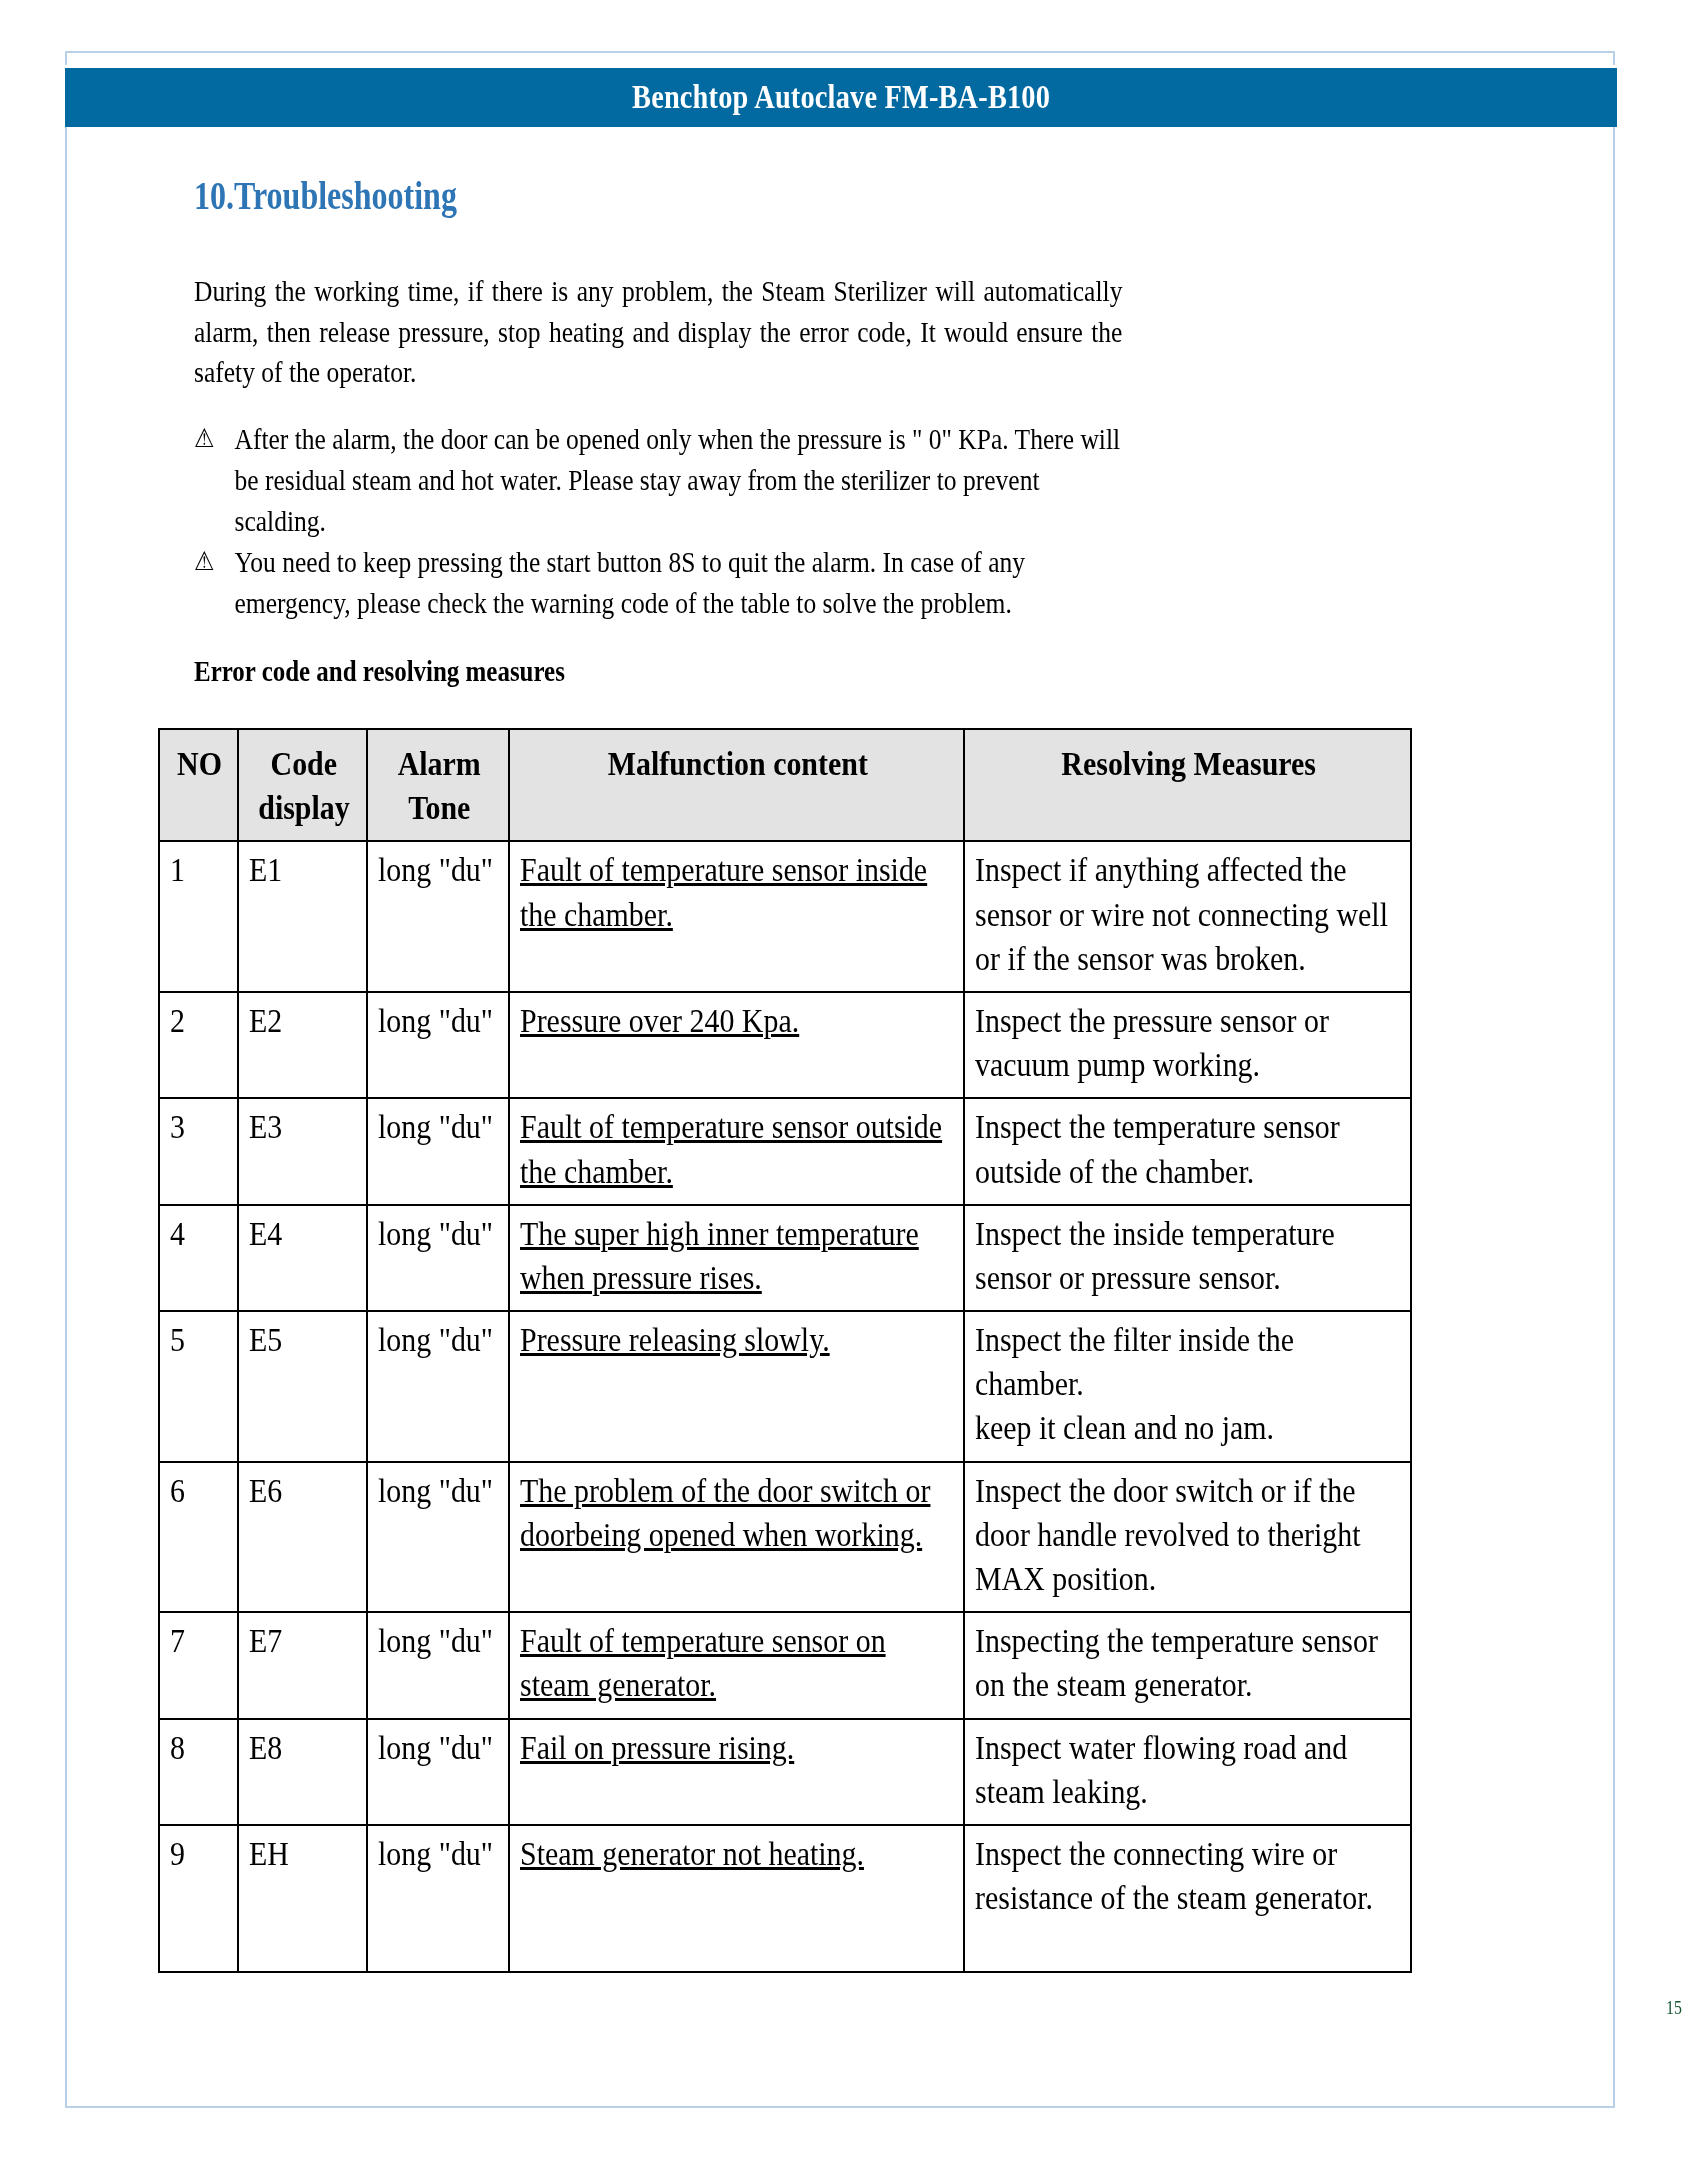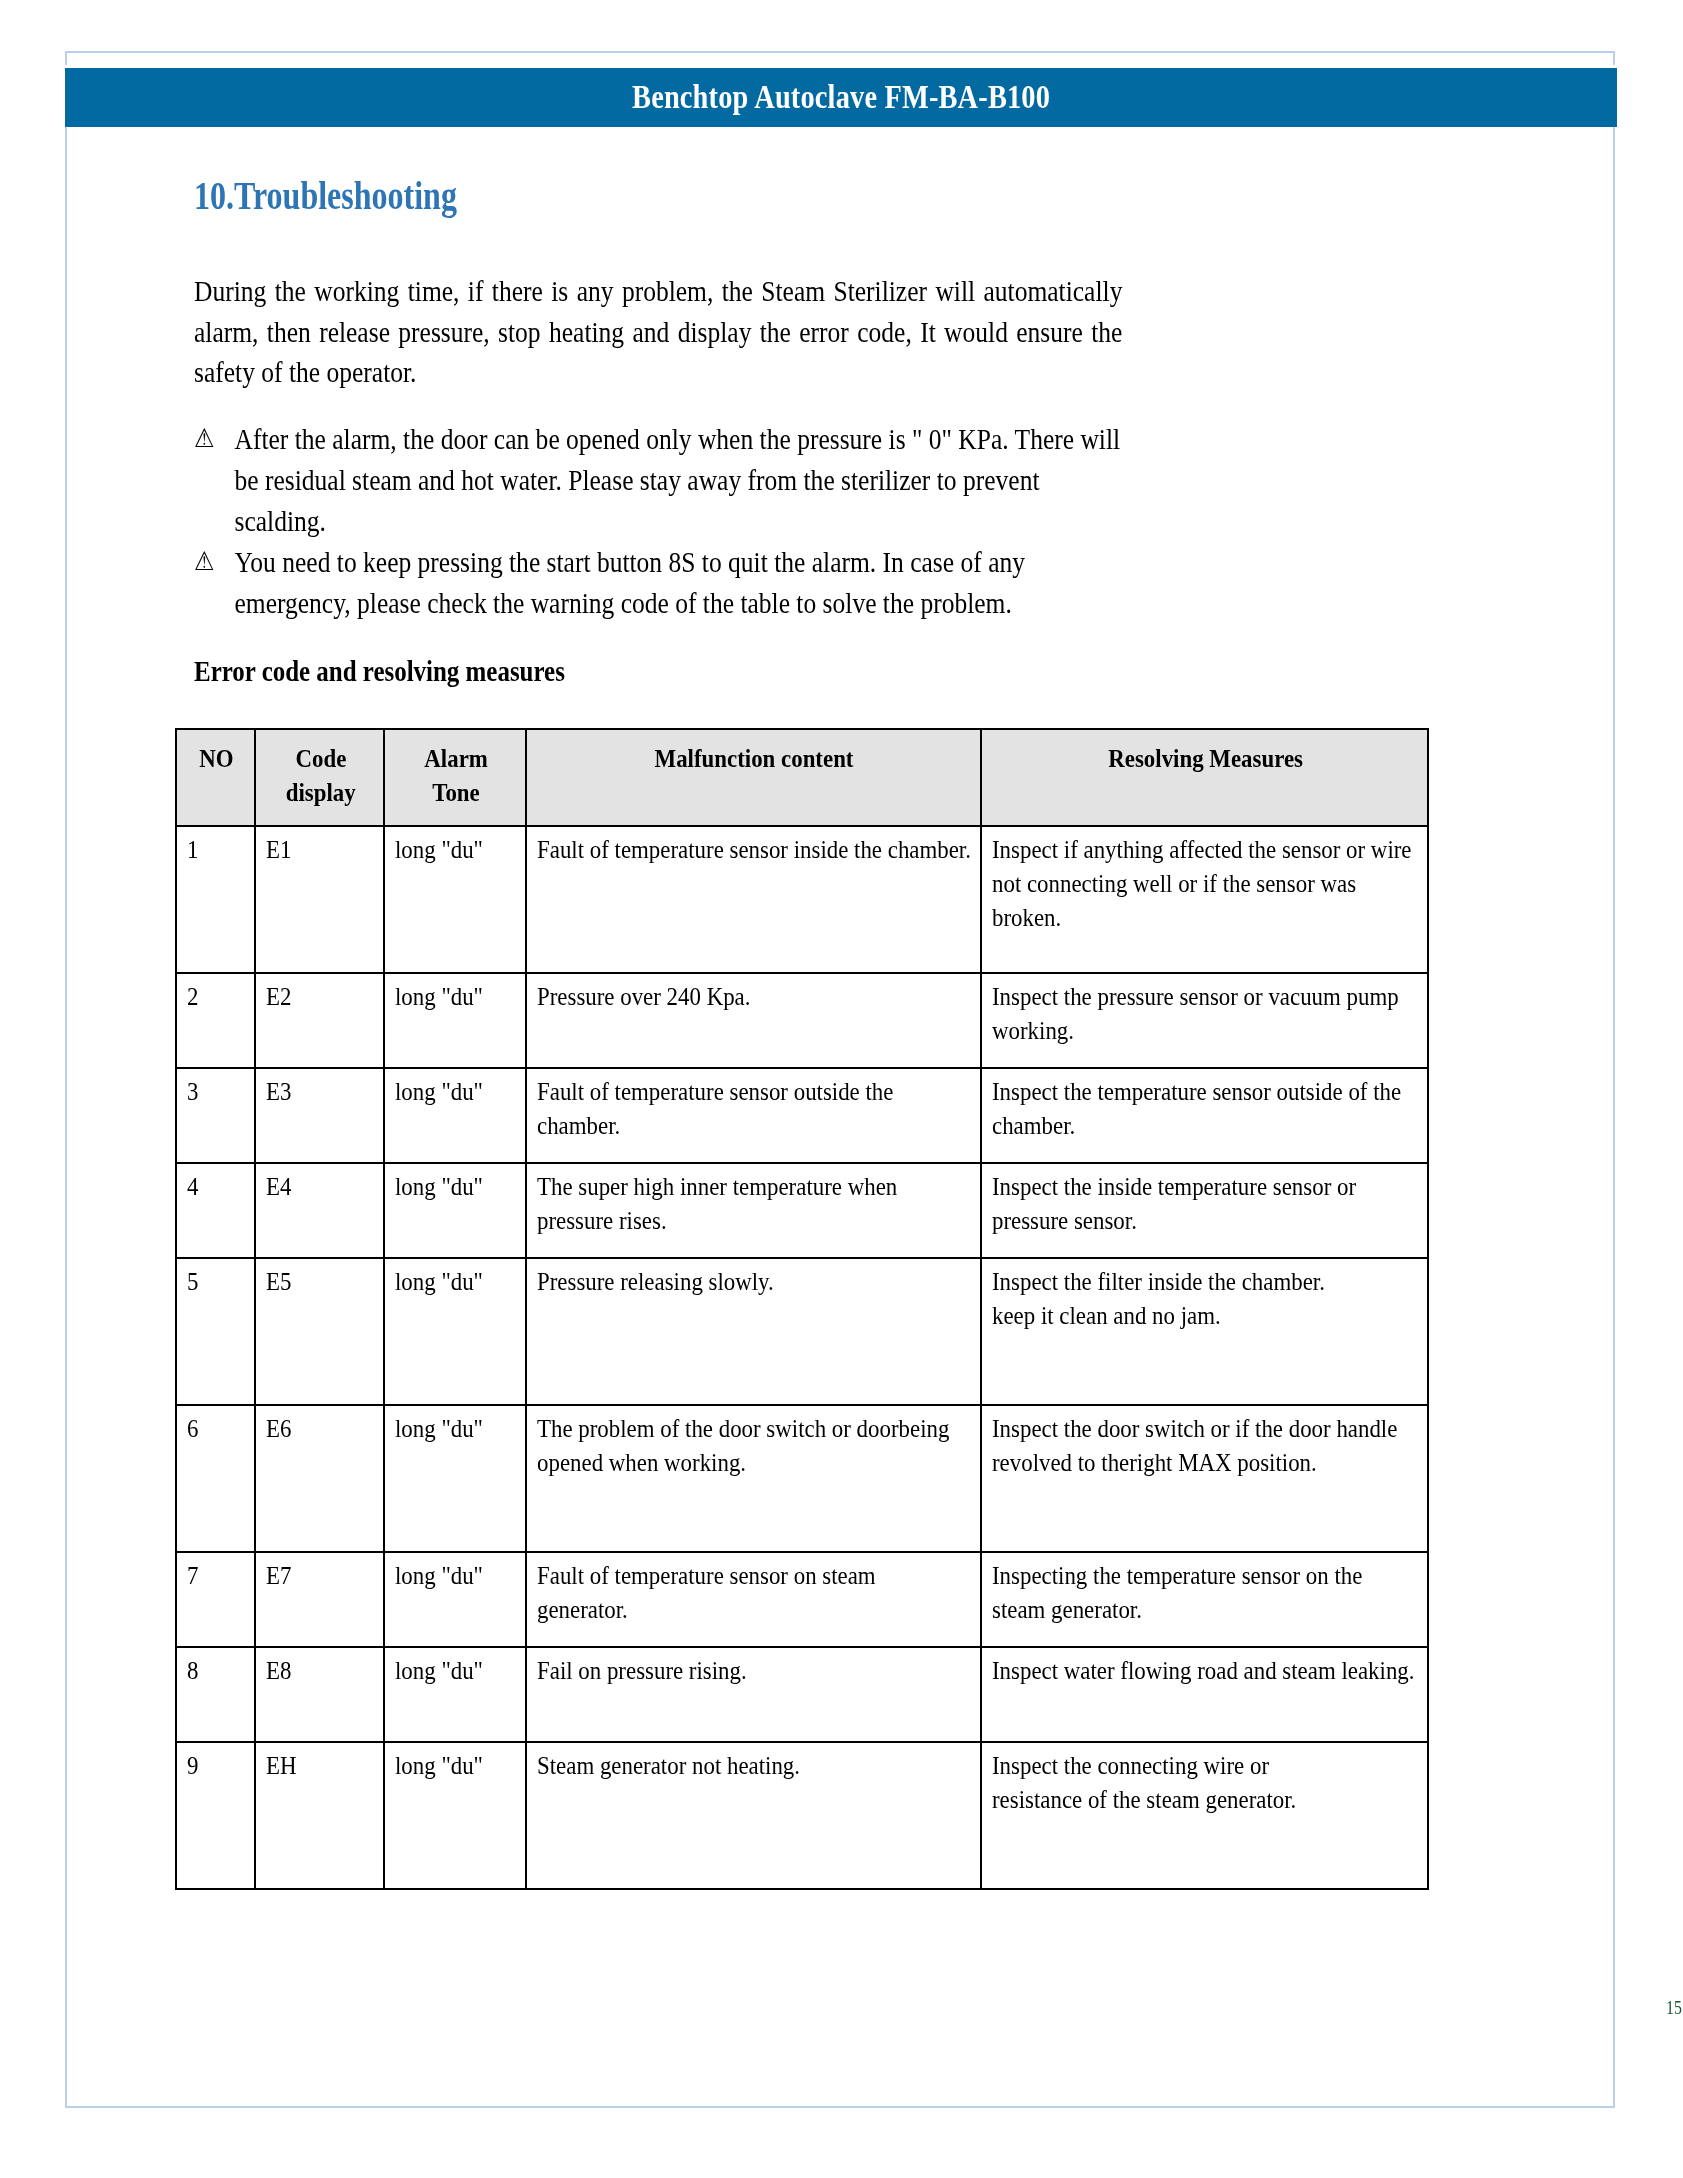--- a/index.html
+++ b/index.html
@@ -118,22 +118,21 @@
   .tbl-wrap {
     position: absolute;
     left: 158px;
     top: 728px;
     width: 1356px;
   }
   table.err {
     border-collapse: collapse;
     table-layout: fixed;
     width: 1247px;
-    font-size: 26px;
-    margin-left: 17px;
+    font-size: 34px;
   }
   table.err th, table.err td {
     border: 2px solid #000000;
     vertical-align: top;
     padding: 6px 8px 10px 10px;
     line-height: 1.30;
     font-weight: normal;
     overflow: visible;
     white-space: normal;
   }
@@ -148,21 +147,21 @@
   .th-inner { transform: scaleX(0.88); display: inline-block; }
   .cell-inner {
     transform: scaleX(0.88);
     transform-origin: left top;
     display: block;
     width: 113.6%;
   }
   .c-no    { width: 79px;  }
   .c-code  { width: 129px; }
   .c-tone  { width: 142px; }
-  .c-mal   { width: 455px; }
+  .c-mal   { width: 455px; text-decoration: underline; }
   .c-res   { width: 447px; }
 
   td.c-no, td.c-code, td.c-tone { white-space: nowrap; }
 
   .r-tall1 { height: 147px; }
   .r-tall2 { height: 95px; }
   .r-tall3 { height: 95px; }
 
   .page-num {
     position: absolute;

